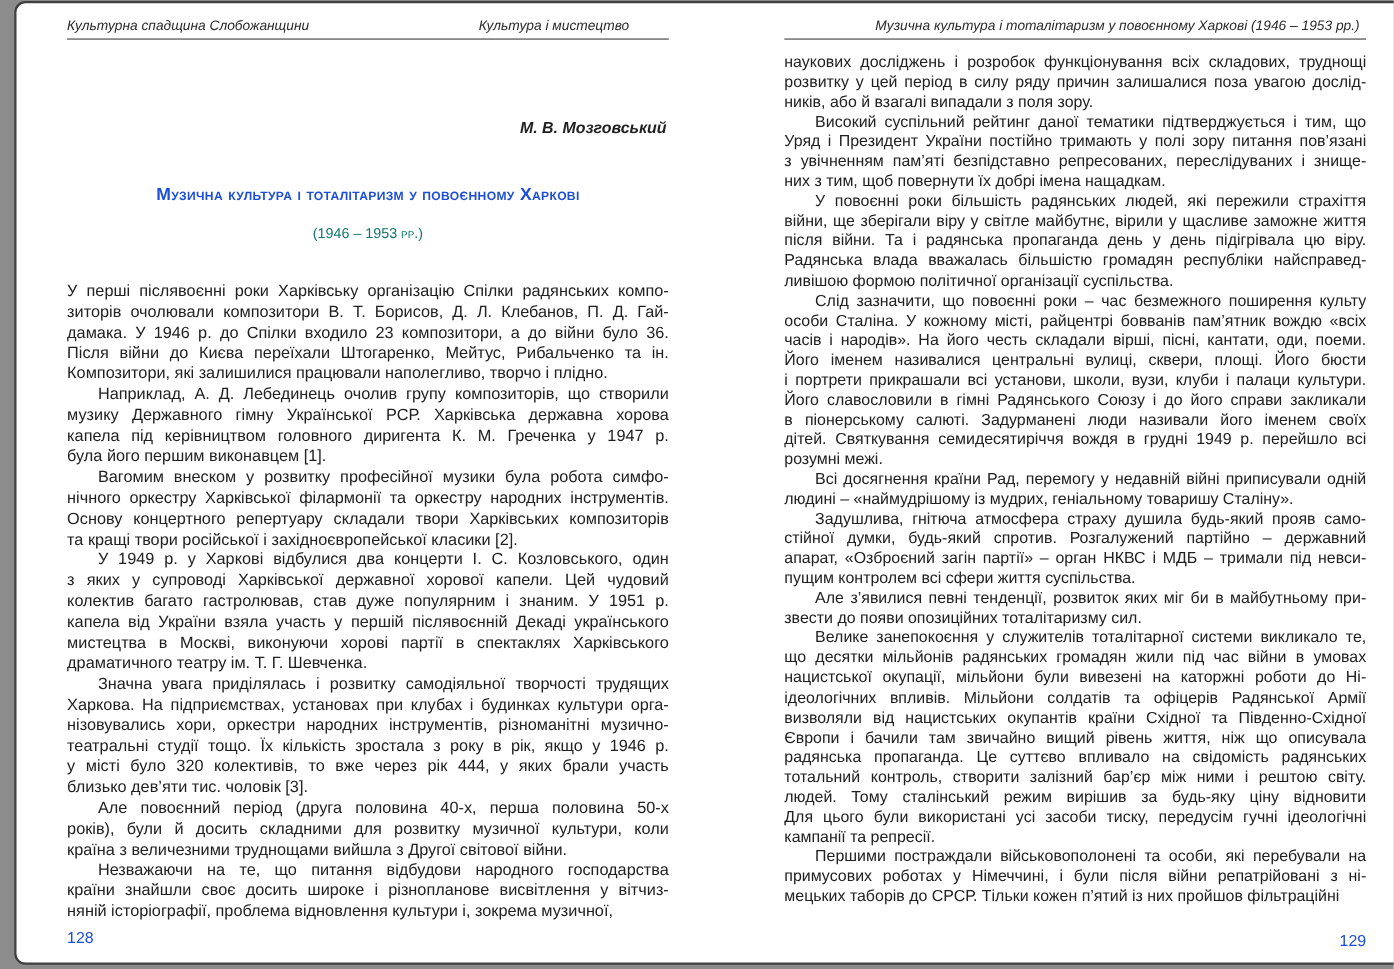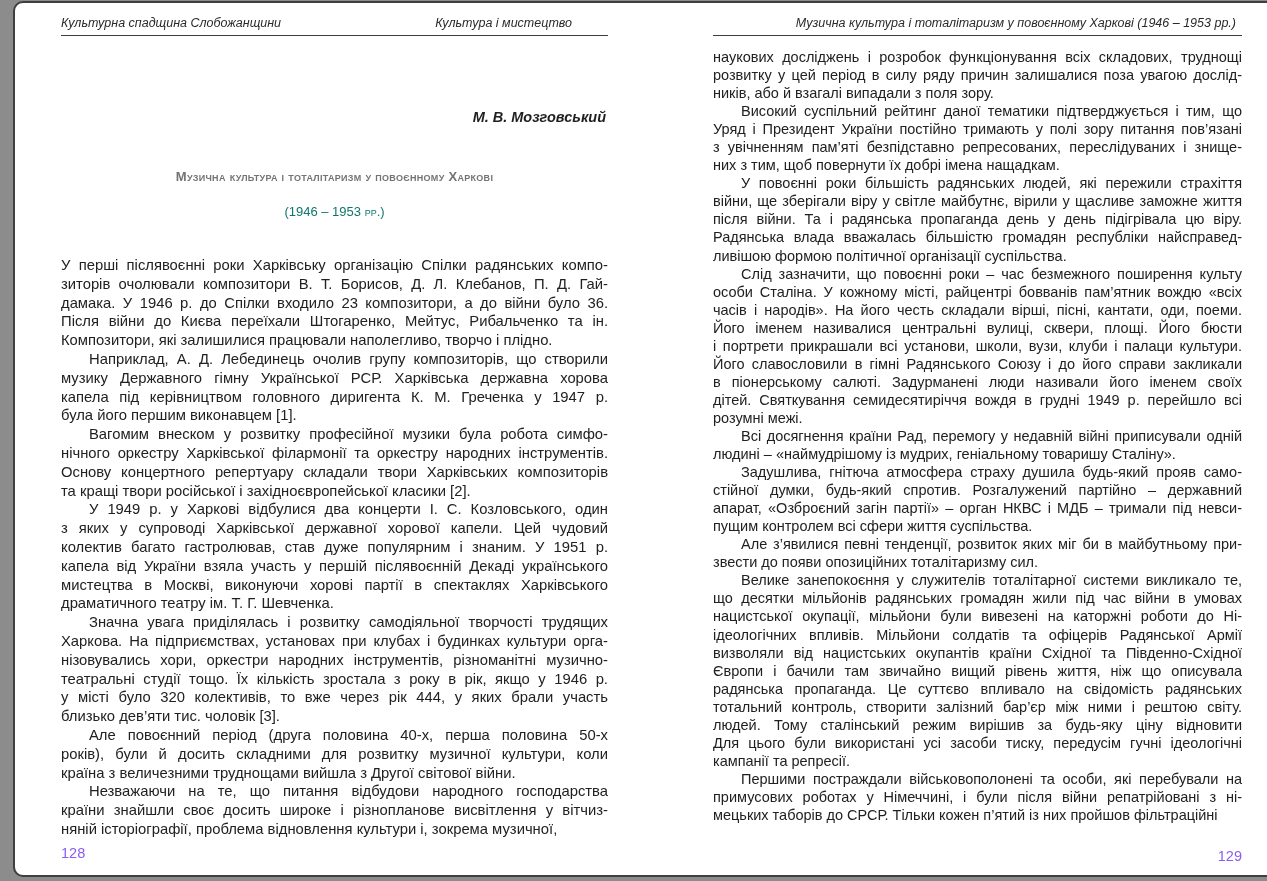--- a/index.html
+++ b/index.html
@@ -36,24 +36,24 @@
   }
 
   .author {
     position: absolute; top: 106px; right: 2px;
     font-size: 14.5px; font-weight: bold; font-style: italic;
     color: #1f1f1f;
   }
   .article-title {
     position: absolute; top: 166px; left: 0; right: 0;
     text-align: center;
-    font-size: 13px; font-weight: bold;
+    font-size: 16px; font-weight: bold;
     font-variant: small-caps;
     letter-spacing: 0.3px;
-    color: #737373;
+    color: #1d4ed8;
   }
   .article-subtitle {
     position: absolute; top: 201px; left: 0; right: 0;
     text-align: center;
     font-size: 13px;
     font-variant: small-caps;
     color: #0f766e;
   }
 
   .body-text { position: absolute; left: 0; right: 0; }
@@ -67,21 +67,21 @@
     text-align: justify;
     text-align-last: justify;
     white-space: normal;
     color: #212121;
   }
   .line.last   { text-align-last: left; }
   .line.indent { text-indent: 28px; }
 
   .page-number {
     position: absolute;
-    font-size: 14.5px; color: #8b5cf6;
+    font-size: 14.5px; color: #1d4ed8;
   }
   .page-number.pn-left  { left: 0;  top: 842px; }
   .page-number.pn-right { right: 0; top: 845px; }
 </style>
 </head>
 <body>
 
 <div class="sheet">
 
   <div class="page page-left">

